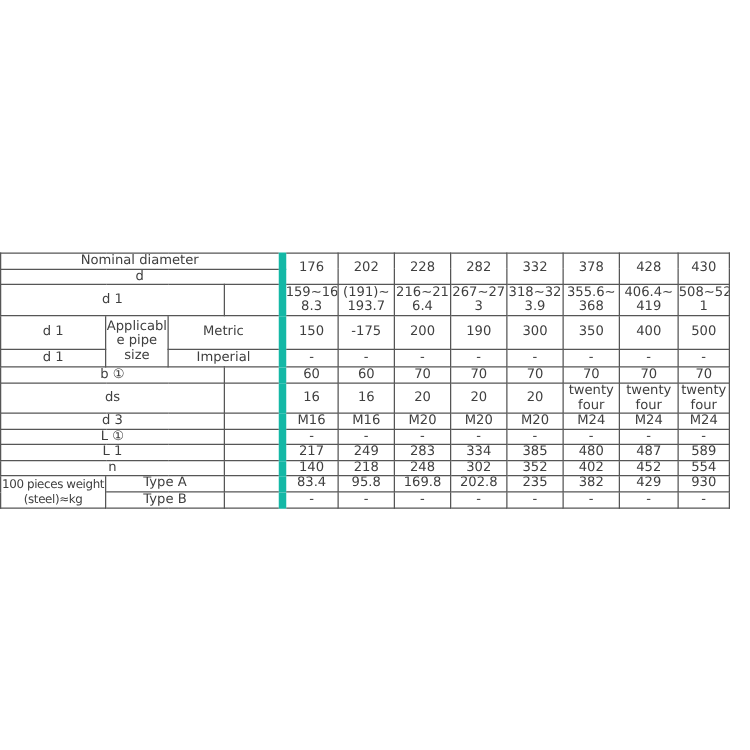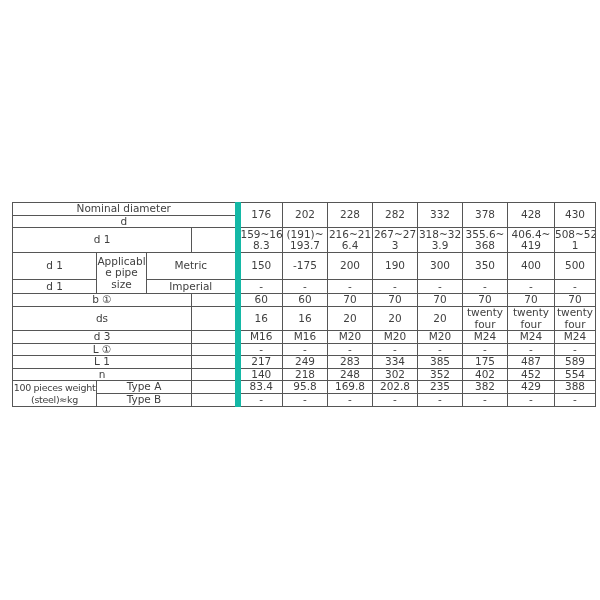--- a/index.html
+++ b/index.html
@@ -1,19 +1,19 @@
 <!DOCTYPE html>
 <html><head>
 <meta charset="utf-8">
 <style>
   html, body { margin: 0; padding: 0; background: #ffffff; }
   body { width: 600px; height: 600px; font-family: "DejaVu Sans", "Liberation Sans", sans-serif; }
   .stage { position: relative; width: 600px; height: 600px; overflow: hidden; }
   table.spec {
-    position: absolute; left: 12px; top: 202px;
+    position: absolute; left: 0; top: 202px;
     border-collapse: collapse; table-layout: fixed;
     width: 583px;
   }
   td {
     border: 1px solid #565656;
     padding: 0;
     text-align: center;
     vertical-align: middle;
     font-size: 10.5px;
     line-height: 11.5px;
@@ -157,21 +157,21 @@
         <td>-</td>
       </tr>
       <tr style="height:12px">
         <td colspan="3">L 1</td>
         <td></td>
         <td class="sep">217</td>
         <td>249</td>
         <td>283</td>
         <td>334</td>
         <td>385</td>
-        <td>175</td>
+        <td>480</td>
         <td>487</td>
         <td>589</td>
       </tr>
       <tr style="height:11px">
         <td colspan="3">n</td>
         <td></td>
         <td class="sep">140</td>
         <td>218</td>
         <td>248</td>
         <td>302</td>
@@ -185,21 +185,21 @@
 (steel)≈kg</td>
         <td colspan="2">Type A</td>
         <td></td>
         <td class="sep">83.4</td>
         <td>95.8</td>
         <td>169.8</td>
         <td>202.8</td>
         <td>235</td>
         <td>382</td>
         <td>429</td>
-        <td>388</td>
+        <td>930</td>
       </tr>
       <tr style="height:13px">
         <td colspan="2">Type B</td>
         <td></td>
         <td class="sep">-</td>
         <td>-</td>
         <td>-</td>
         <td>-</td>
         <td>-</td>
         <td>-</td>

